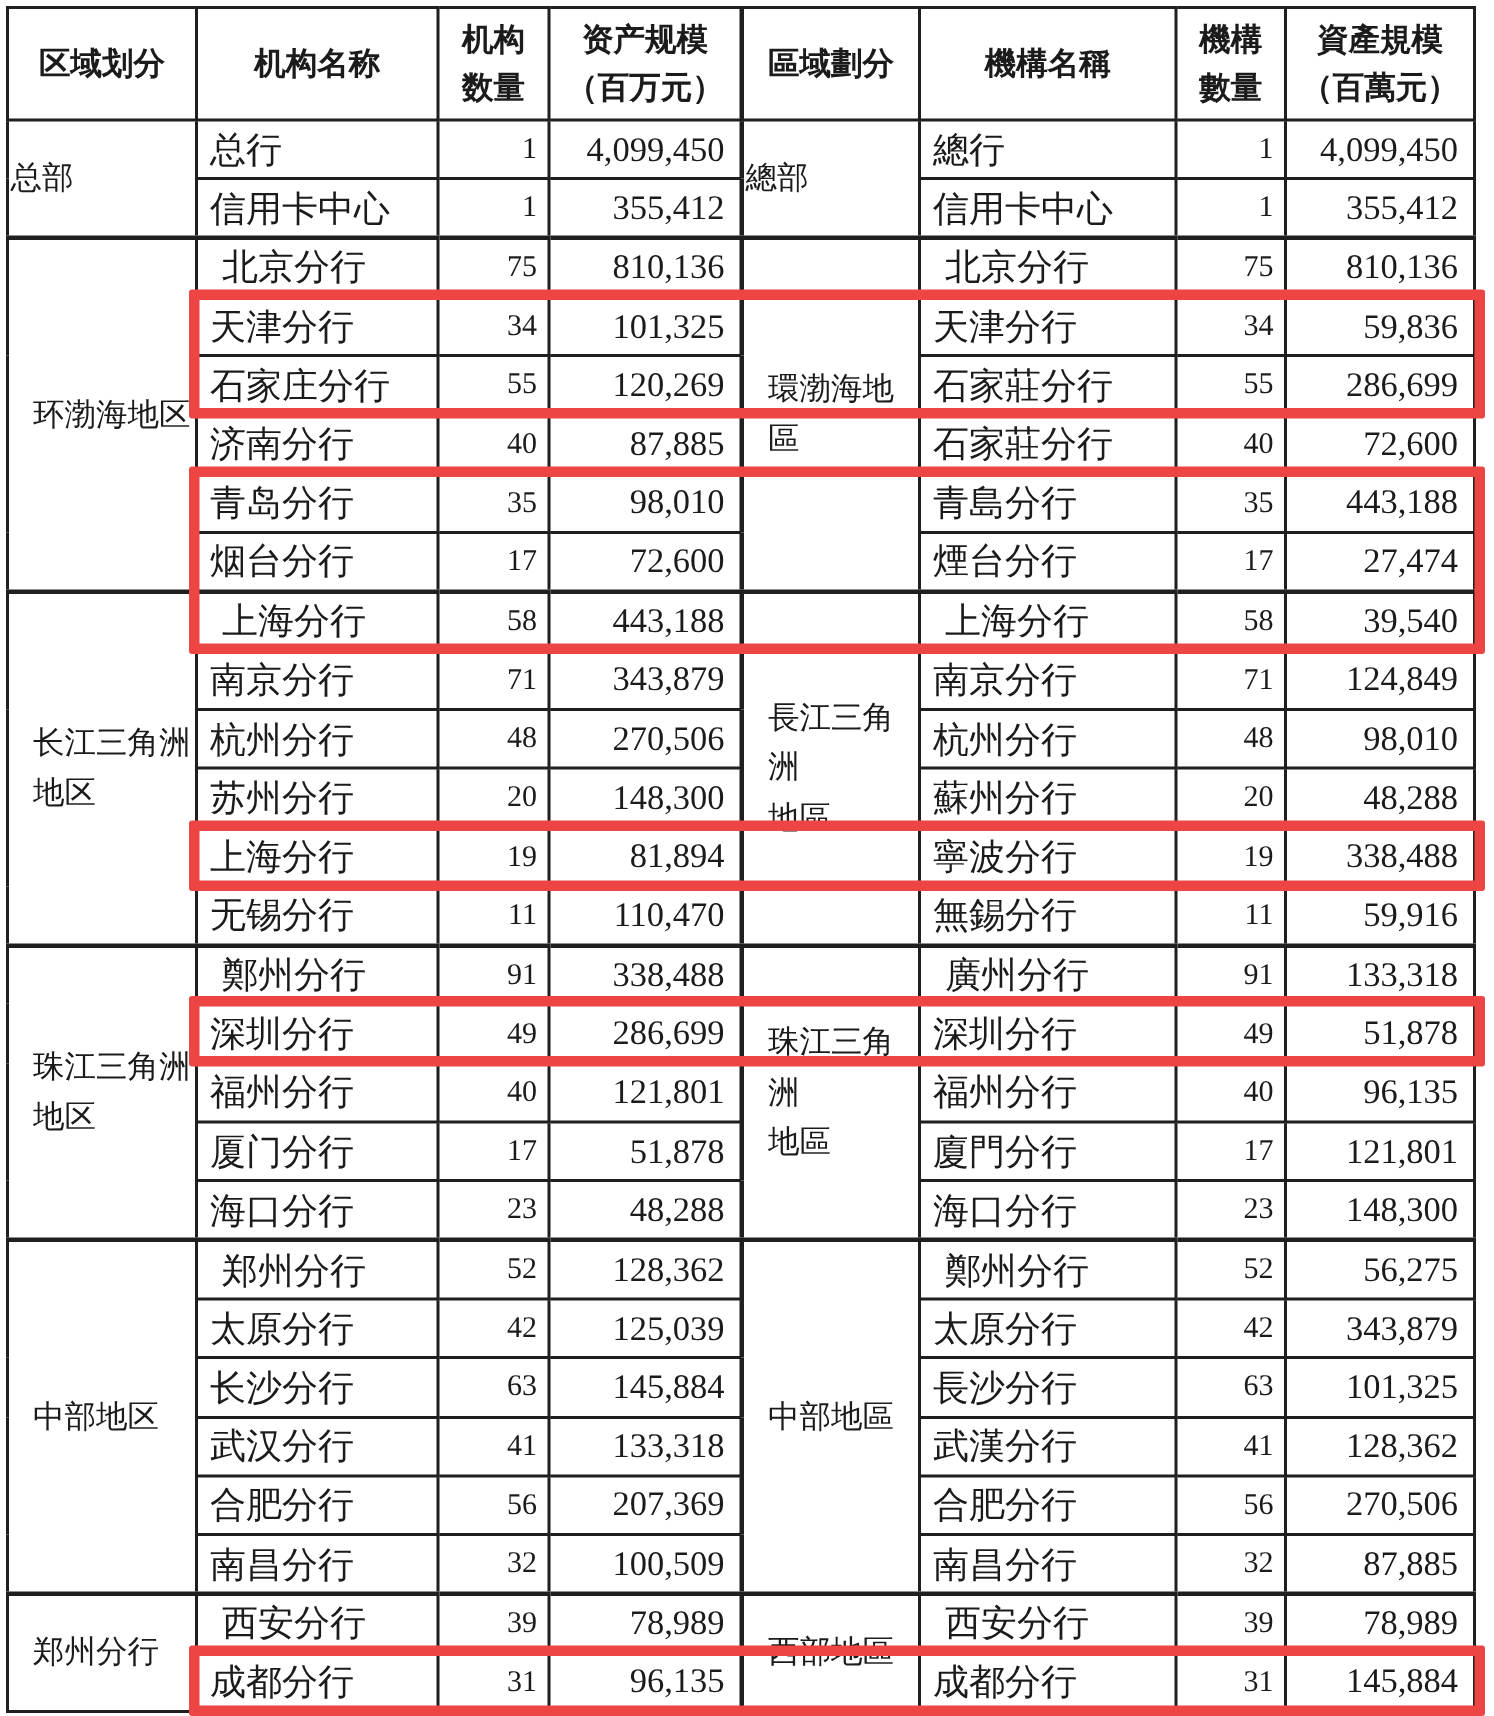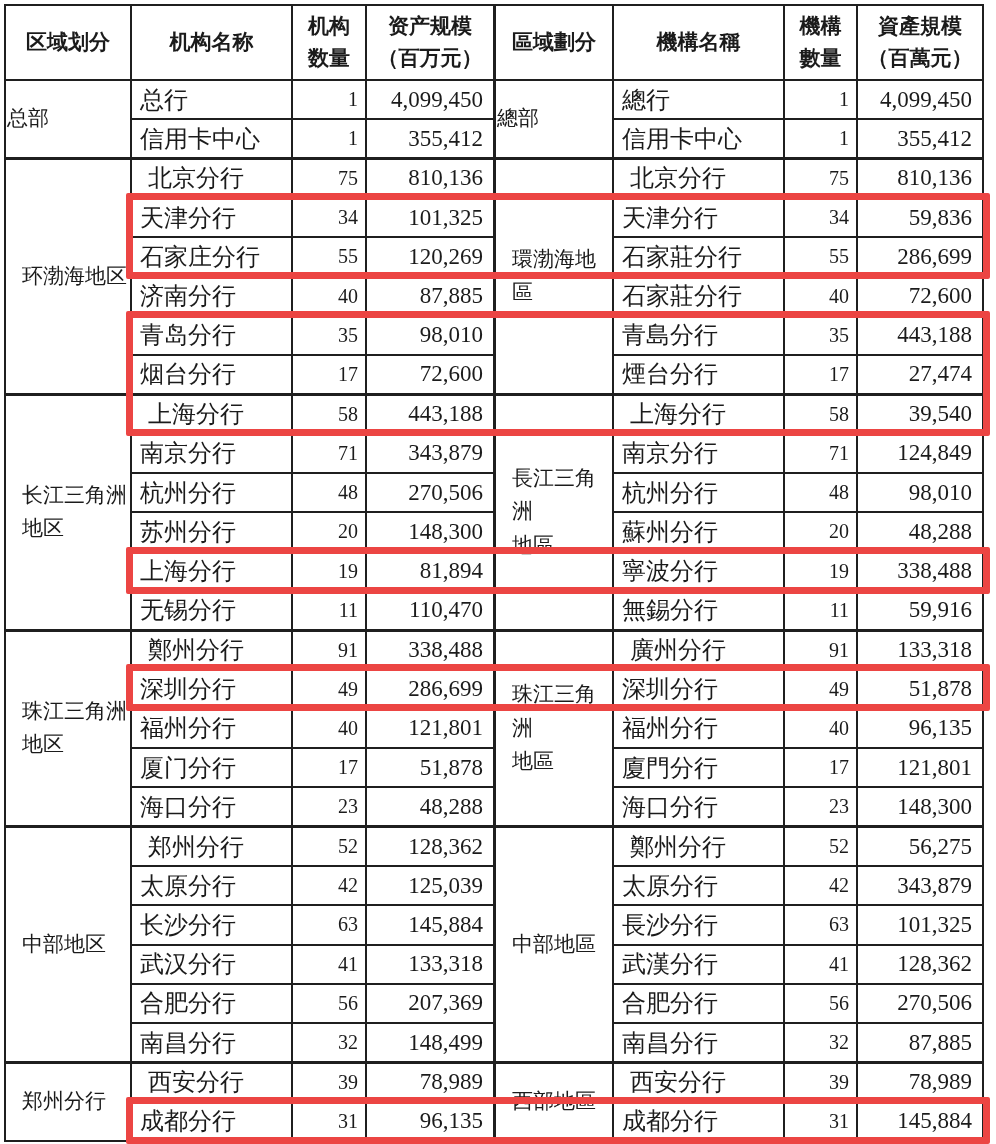--- a/index.html
+++ b/index.html
@@ -221,21 +221,21 @@
           <td class="assets-cell">133,318</td>
         </tr>
         <tr>
           <td class="name-cell">合肥分行</td>
           <td class="count-cell">56</td>
           <td class="assets-cell">207,369</td>
         </tr>
         <tr>
           <td class="name-cell">南昌分行</td>
           <td class="count-cell">32</td>
-          <td class="assets-cell">148,499</td>
+          <td class="assets-cell">100,509</td>
         </tr>
         <tr class="section-start">
           <td class="region-cell" rowspan="2">郑州分行</td>
           <td class="name-cell">西安分行</td>
           <td class="count-cell">39</td>
           <td class="assets-cell">78,989</td>
         </tr>
         <tr>
           <td class="name-cell">成都分行</td>
           <td class="count-cell">31</td>

